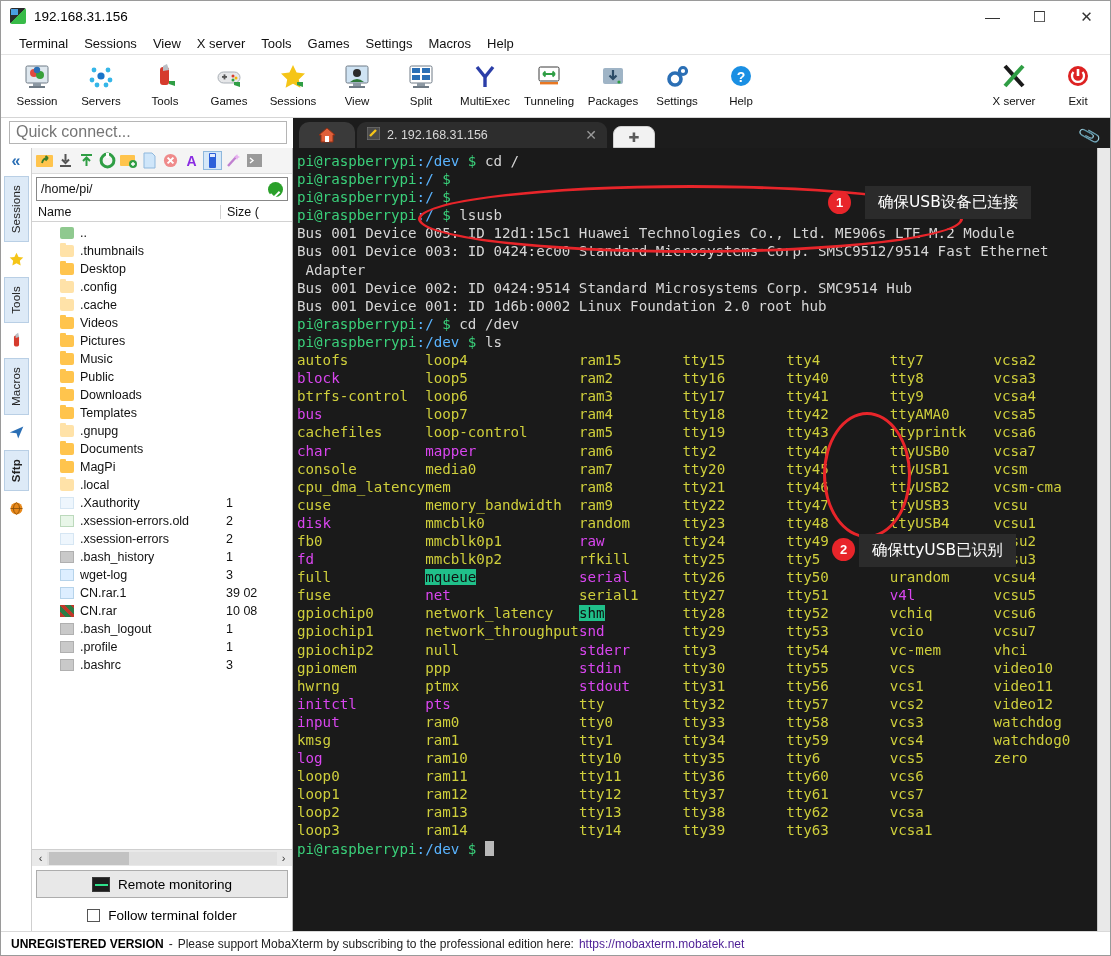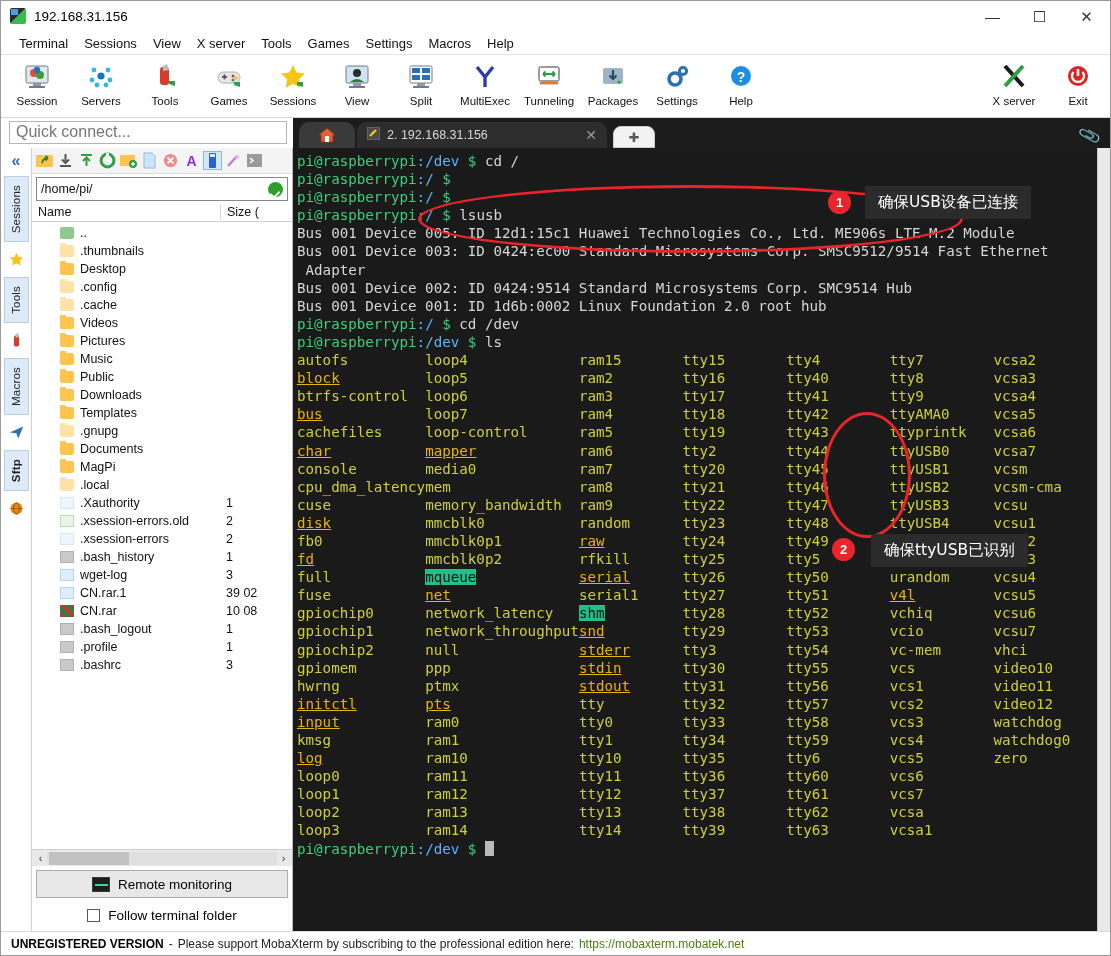--- a/index.html
+++ b/index.html
@@ -186,21 +186,21 @@
     font-size: 14.2px; line-height: 18.1px;
     padding: 4px 0 0 4px; overflow:hidden; position:relative; white-space:pre;
   }
   .vscroll { width: 13px; background:#e9e9e9; border-left:1px solid #c9c9c9; }
   .vs-thumb { width:13px; height: 0px; background:#c2c2c2;}
 
   .g { color:#3ad07a; }        
   .b { color:#5ab4ff; }        
   .w { color:#d6d6d6; }        
   .y { color:#cfcf3c; }        
-  .c { color:#eab308;text-decoration:underline; }        
+  .c { color:#d946ef; }        
   .hl { background:#20c08a; color:#101010; }
   .cursor { display:inline-block; width:9px; height:15px; background:#b9b9b9; vertical-align:-2px;}
 
   .ls-grid { display:grid; grid-template-columns: repeat(7, 1fr); }
   .ls-col { display:flex; flex-direction:column; }
 
   
   .ellipse {
     position:absolute; border: 3.5px solid #e8252a; border-radius: 50%;
     pointer-events:none;
@@ -218,21 +218,21 @@
   }
 
   
   .statusbar {
     height: 24px; min-height:24px; background:#ffffff;
     display:flex; align-items:center; padding-left:10px; gap:5px;
     font-size:12px; border-top:1px solid #d9d9d9;
   }
   .sb-strong { font-weight:bold; color:#000; font-size:12px;}
   .sb-text { color:#222; }
-  .sb-link { color:#4d7c0f; }
+  .sb-link { color:#4c1d95; }
 </style>
 </head>
 <body>
 
 <div id="app">
 
   <div class="titlebar">
     <div class="title-icon"></div>
     <div class="title-text">192.168.31.156</div>
     <div class="win-btns">
@@ -771,21 +771,21 @@
       <div class="vscroll">
           <div class="vs-thumb"></div>
         </div>
 
       <div class="ellipse" style="left:125px; top:37px; width:545px; height:68px;"></div>
       <div class="badge" style="left:535px; top:43px;">1</div>
       <div class="callout" style="left:572px; top:38px;">确保USB设备已连接</div>
 
       <div class="ellipse" style="left:530px; top:264px; width:88px; height:126px; border-width:3.5px;"></div>
       <div class="badge" style="left:539px; top:390px;">2</div>
-      <div class="callout" style="left:578px; top:386px;">确保ttyUSB已识别</div>
+      <div class="callout" style="left:566px; top:386px;">确保ttyUSB已识别</div>
     </div>
   </div>
 
   <div class="statusbar">
     <span class="sb-strong">UNREGISTERED VERSION</span>
     <span class="sb-text">-</span>
     <span class="sb-text">Please support MobaXterm by subscribing to the professional edition here:</span>
     <span class="sb-link">https://mobaxterm.mobatek.net</span>
   </div>
 </div>

